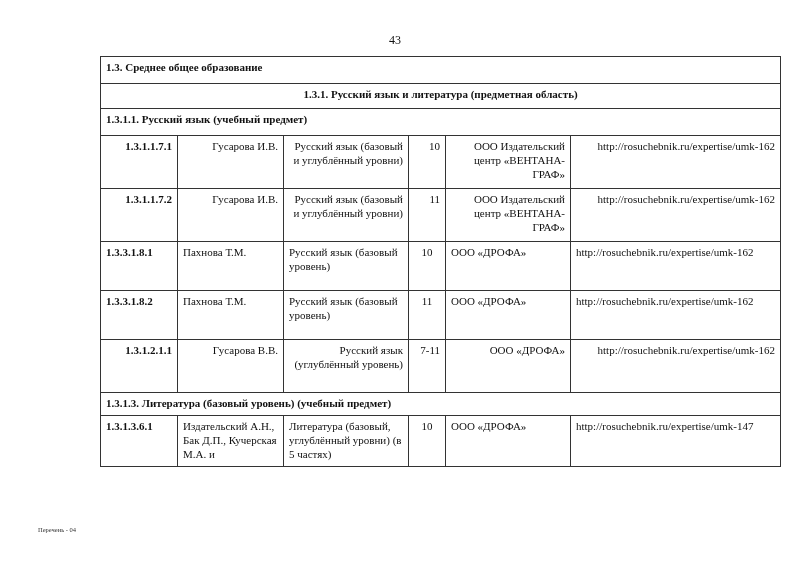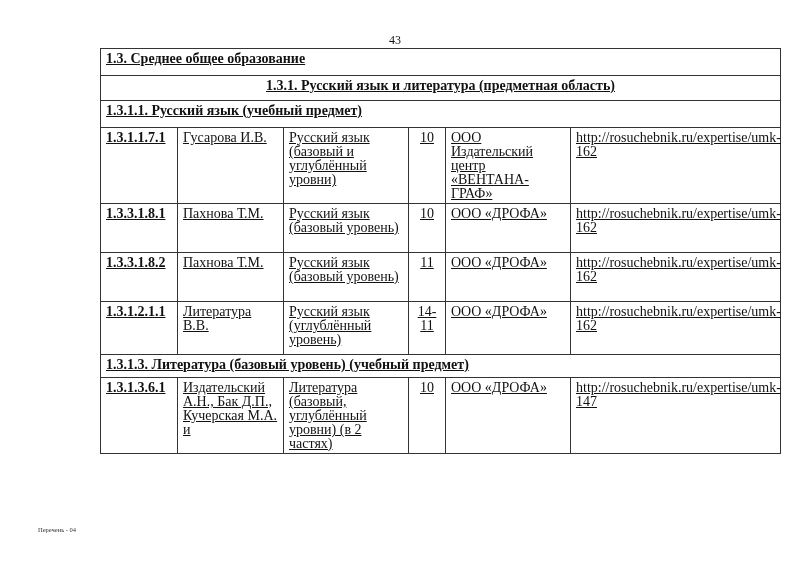--- a/index.html
+++ b/index.html
@@ -4,34 +4,34 @@
   <style>
     html, body { margin: 0; padding: 0; }
     body {
       width: 800px; height: 566px; background: #ffffff; position: relative; overflow: hidden;
       font-family: "Liberation Serif", "DejaVu Serif", serif; color: #111;
     }
     .page-number {
       position: absolute; left: 389px; top: 33px; font-size: 12px;
     }
     table.doc {
-      position: absolute; left: 100px; top: 48px; width: 680px;
+      position: absolute; left: 100px; top: 56px; width: 680px;
       border-collapse: collapse; table-layout: fixed;
-      font-size: 14px; line-height: 14px; text-decoration: underline;
+      font-size: 11px; line-height: 14px;
     }
     table.doc td {
       border: 1px solid #333; vertical-align: top; padding: 3px 5px 2px 5px;
     }
     td.section { font-weight: bold; }
     td.code { font-weight: bold; }
     td.grade { text-align: center; margin-left: 11px; }
     tr.h1 td { height: 21px; }
     tr.h2 td { height: 19px; text-align: center; }
     tr.h3 td { height: 21px; }
-    tr.r3 td { height: 47px; }
+    tr.r3 td { height: 47px; text-align: right; }
     tr.r2 td { height: 43px; }
     tr.h-mid td { height: 23px; }
     tr.h-low td { height: 17px; margin-top: 12px; }
     tr.r-last td { height: 45px; }
     .footer {
       position: absolute; left: 38px; top: 526px; font-size: 6.5px; color: #333;
     }
   </style>
 </head>
 <body>
@@ -59,55 +59,63 @@
     </tr>
 
     <tr class="r3">
       <td class="code">1.3.1.1.7.1</td>
       <td>Гусарова И.В.</td>
       <td>Русский язык (базовый и углублённый уровни)</td>
       <td class="grade">10</td>
       <td>ООО Издательский центр «ВЕНТАНА-ГРАФ»</td>
       <td>http://rosuchebnik.ru/expertise/umk-162</td>
     </tr>
+    <tr class="r3">
+      <td class="code">1.3.1.1.7.2</td>
+      <td>Гусарова И.В.</td>
+      <td>Русский язык (базовый и углублённый уровни)</td>
+      <td class="grade">11</td>
+      <td>ООО Издательский центр «ВЕНТАНА-ГРАФ»</td>
+      <td>http://rosuchebnik.ru/expertise/umk-162</td>
+    </tr>
     <tr class="r2">
       <td class="code">1.3.3.1.8.1</td>
       <td>Пахнова Т.М.</td>
       <td>Русский язык (базовый уровень)</td>
       <td class="grade">10</td>
       <td>ООО «ДРОФА»</td>
       <td>http://rosuchebnik.ru/expertise/umk-162</td>
     </tr>
     <tr class="r2">
       <td class="code">1.3.3.1.8.2</td>
       <td>Пахнова Т.М.</td>
       <td>Русский язык (базовый уровень)</td>
       <td class="grade">11</td>
       <td>ООО «ДРОФА»</td>
       <td>http://rosuchebnik.ru/expertise/umk-162</td>
     </tr>
 
 
     <tr class="r3">
       <td class="code">1.3.1.2.1.1</td>
-      <td>Литература В.В.</td>
+      <td>Гусарова В.В.</td>
       <td>Русский язык (углублённый уровень)</td>
-      <td class="grade">14-11</td>
+      <td class="grade">7-11</td>
       <td>ООО «ДРОФА»</td>
       <td>http://rosuchebnik.ru/expertise/umk-162</td>
     </tr>
 
     <tr class="h-low">
       <td colspan="6" class="section">1.3.1.3. Литература (базовый уровень) (учебный предмет)</td>
     </tr>
 
     <tr class="r-last">
       <td class="code">1.3.1.3.6.1</td>
       <td>Издательский А.Н., Бак Д.П., Кучерская М.А. и</td>
-      <td>Литература (базовый, углублённый уровни) (в 2 частях)</td>
+      <td>Литература (базовый, углублённый уровни) (в 5 частях)</td>
       <td class="grade">10</td>
       <td>ООО «ДРОФА»</td>
       <td>http://rosuchebnik.ru/expertise/umk-147</td>
     </tr>
   </tbody>
 </table>
 
 <div class="footer">Перечень - 04</div>
 
 </body></html>

